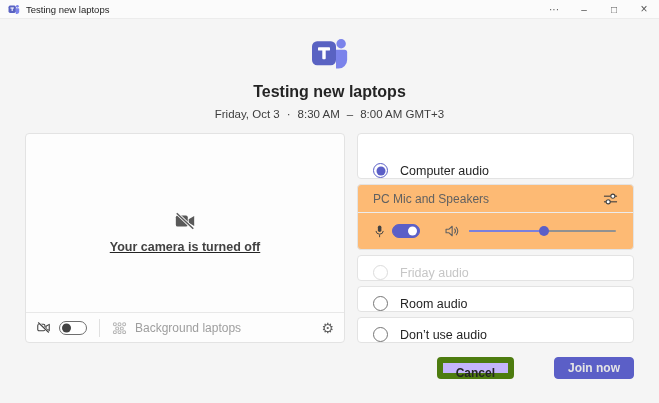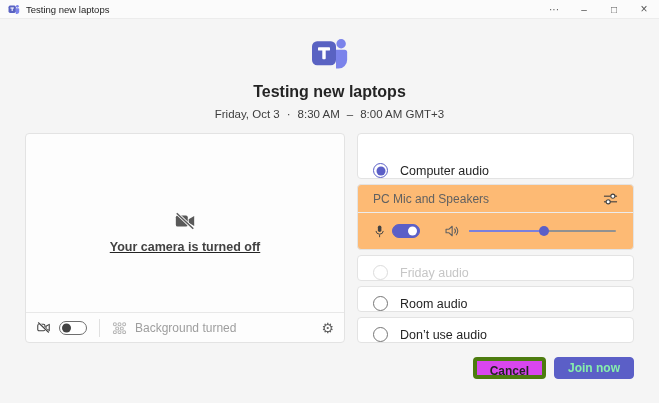--- a/index.html
+++ b/index.html
@@ -81,22 +81,22 @@
   .slider { flex:1; height:14px; position:relative; margin-left:10px; margin-right:2px; cursor:default; }
   .slider .track { position:absolute; top:50%; left:0; right:0; height:2px; background:#919191; border-radius:1px; transform:translateY(-50%); }
   .slider .fill  { position:absolute; top:50%; left:0; height:2px; background:#7b80dd; border-radius:1px; transform:translateY(-50%); }
   .slider .thumb { position:absolute; top:50%; width:10px; height:10px; border-radius:50%; background:#5b5fc7; transform:translate(-50%,-50%); }
   
   .actions { display:flex; justify-content:flex-end; gap:8px; margin-top:14px; }
   .btn {
     font-family:inherit; font-size:12px; font-weight:600; border-radius:4px;
     padding:4px 13px; height:22px; line-height:1; cursor:default;
   }
-  .btn.cancel { background:#d946ef; border:4px solid #4d7c0f; color:#242424; }
-  .btn.join { background:#5b5fc7; border:1px solid #5b5fc7; color:#86efac; }
+  .btn.cancel { background:#c4b5fd; border:6px solid #4d7c0f; color:#242424; }
+  .btn.join { background:#5b5fc7; border:1px solid #5b5fc7; color:#e5e5e5;margin-left:32px; }
   
   .help { text-align:center; margin-top:23px; }
   svg { display:block; }
 </style>
 </head>
 <body>
 
 <div>
 
   <div class="titlebar">
@@ -170,21 +170,21 @@
                   <circle cx="8" cy="3.5" r="1.6"></circle>
                   <circle cx="13" cy="3.5" r="1.6"></circle>
                 <circle cx="5.5" cy="8" r="1.6"></circle>
                   <circle cx="10.5" cy="8" r="1.6"></circle>
                 <circle cx="3" cy="12" r="1.6"></circle>
                   <circle cx="8" cy="12" r="1.6"></circle>
                   <circle cx="13" cy="12" r="1.6"></circle>
               </g>
             </svg>
           </span>
-          <span class="bg-label">Background turned</span>
+          <span class="bg-label">Background laptops</span>
           <span class="gear">⚙</span>
         </div>
       </div>
 
       <div class="audio-panel">
 
         <div class="option-card first" data-state="selected">
           <span class="radio" data-state="selected"></span>
           <span class="option-label">Computer audio</span>
         </div>

